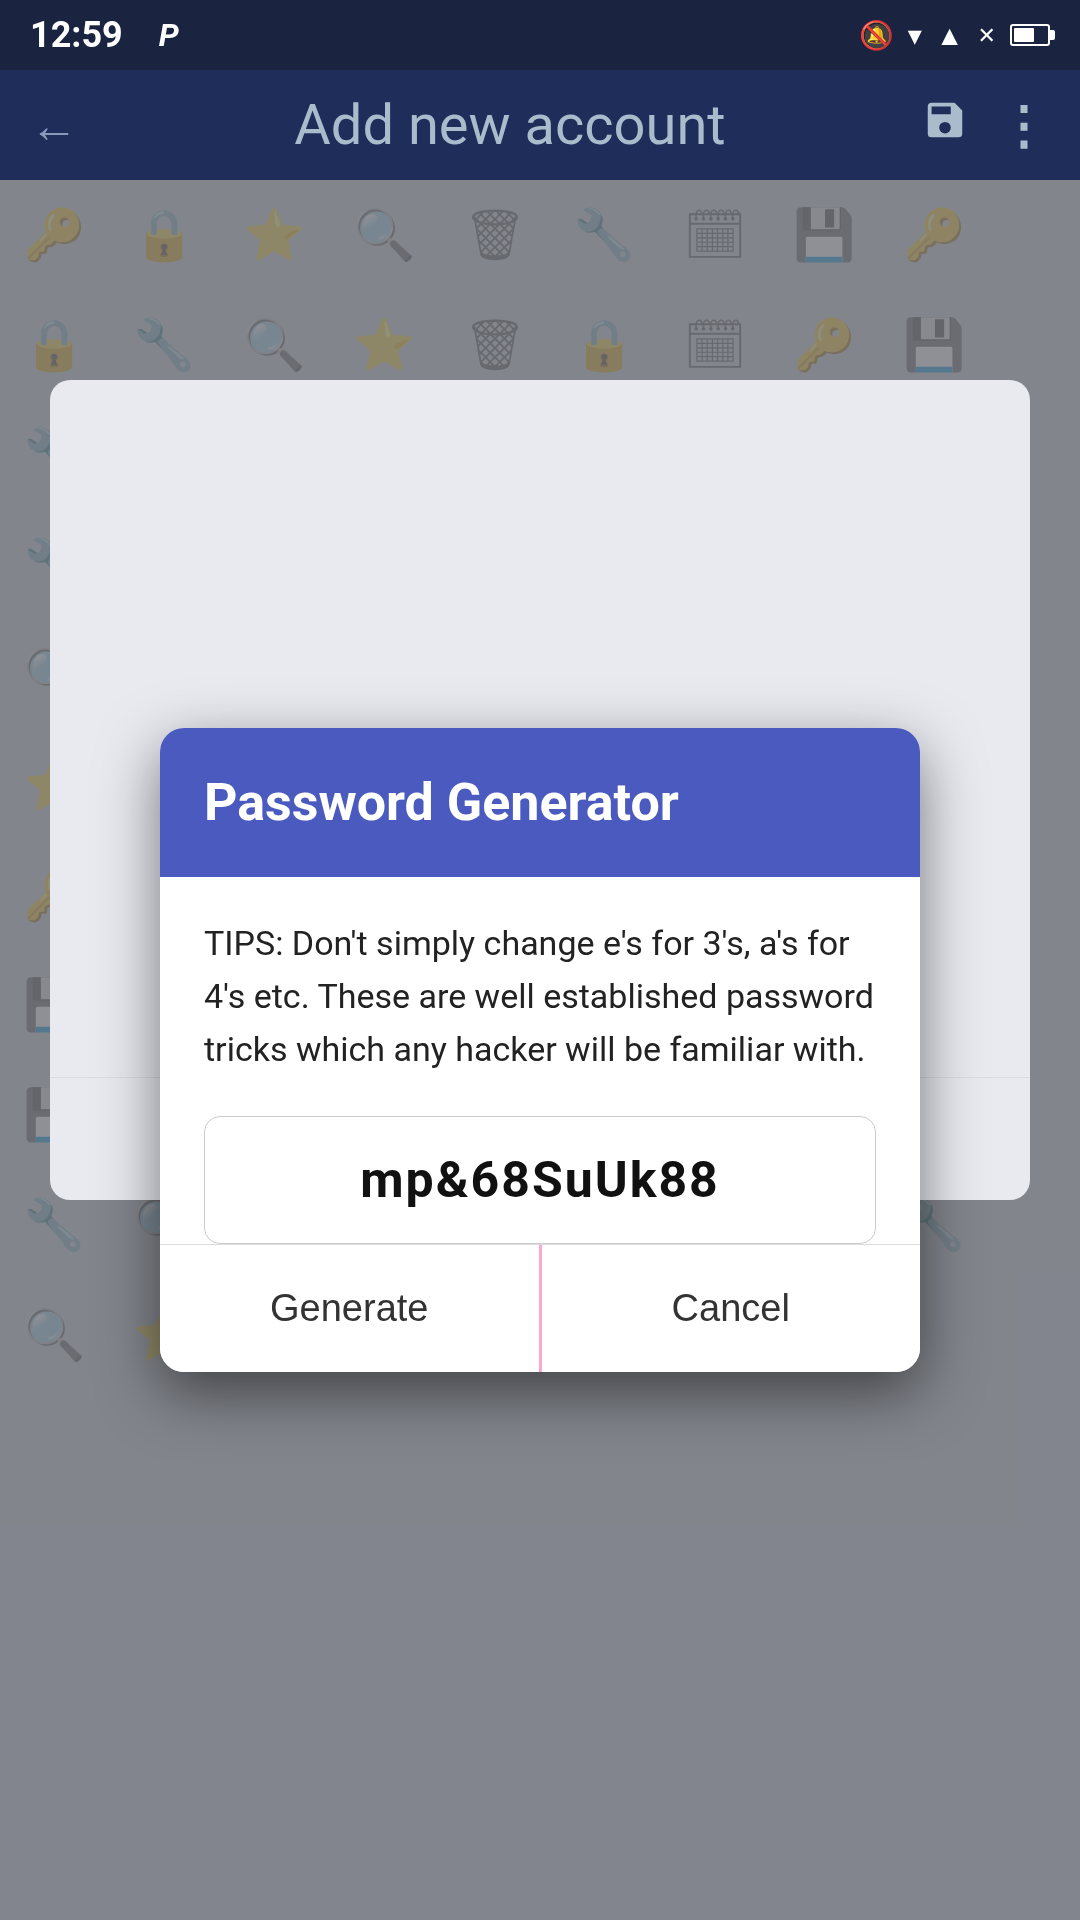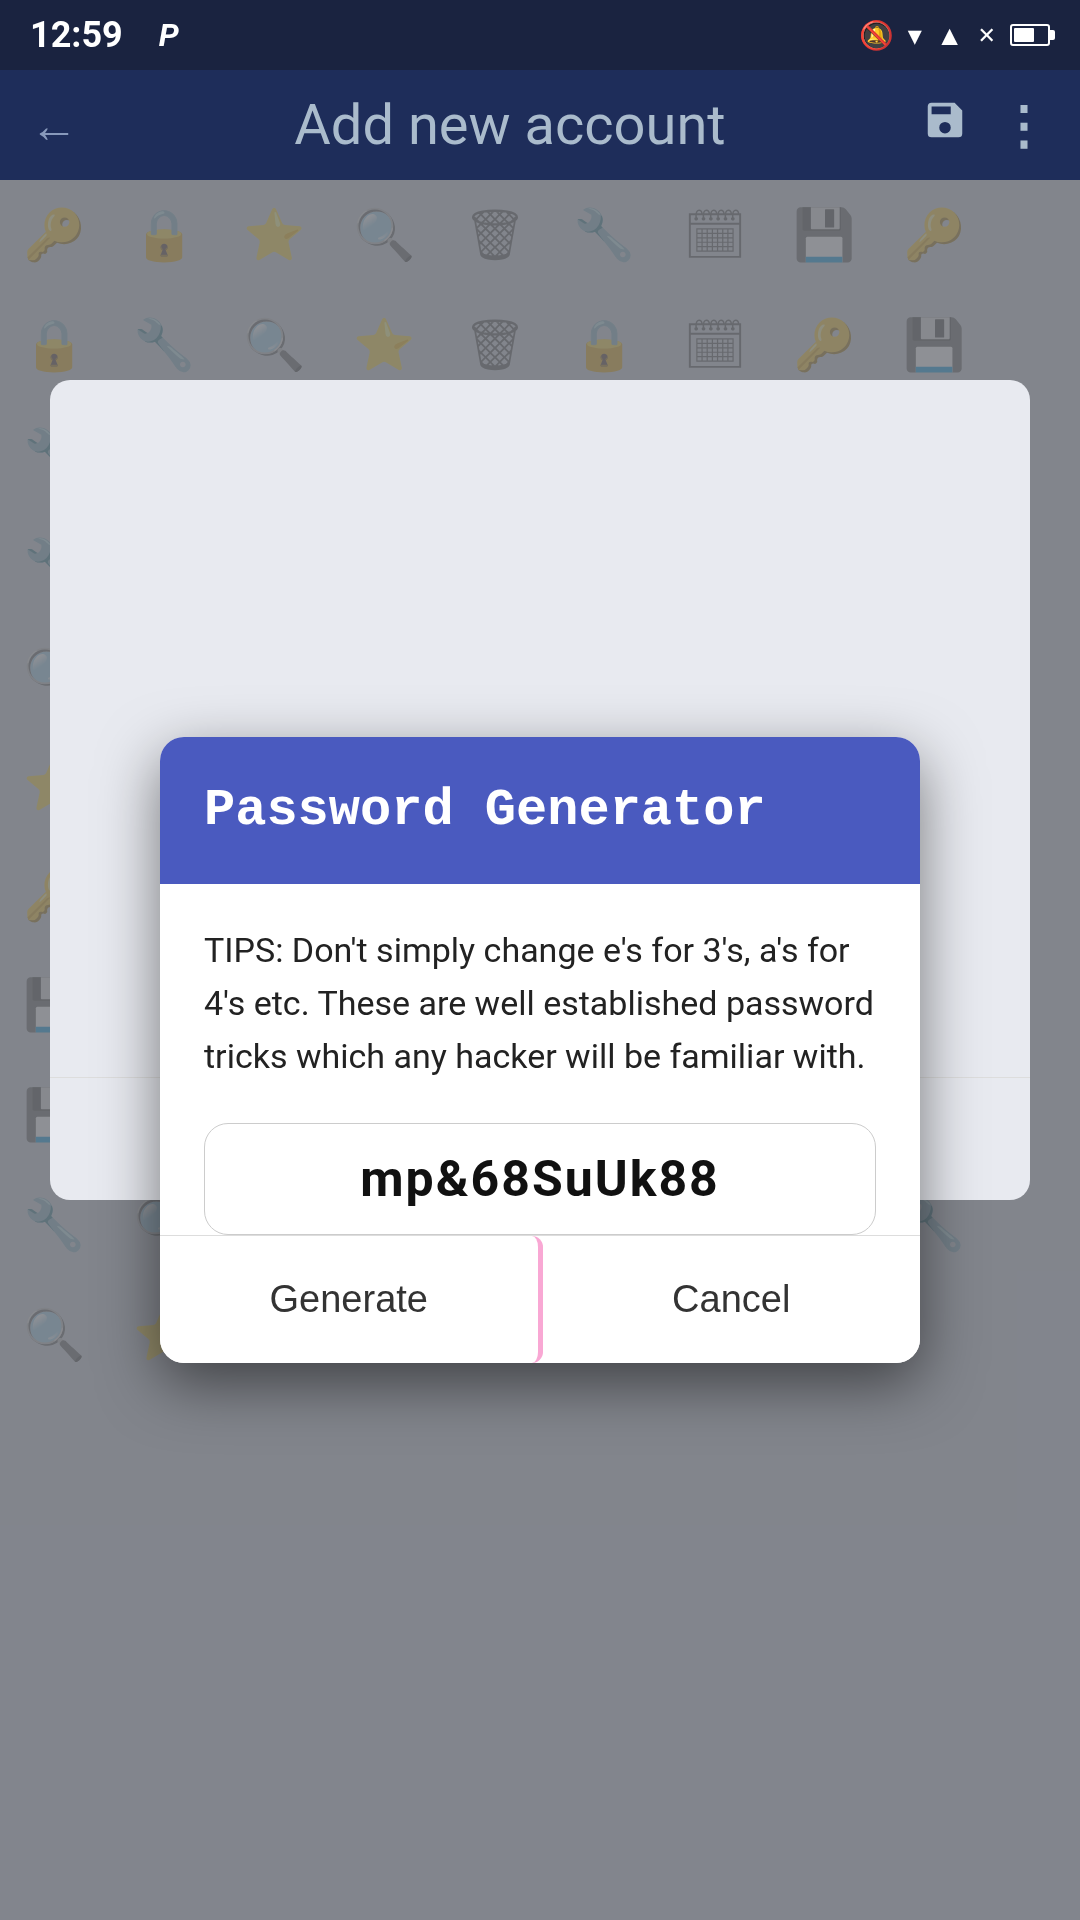--- a/index.html
+++ b/index.html
@@ -169,21 +169,20 @@
       width: 760px;
       background: white;
       border-radius: 24px;
       overflow: hidden;
       box-shadow: 0 20px 60px rgba(0,0,0,0.5);
     }
 
     .dialog-header {
       background: #4a5abf;
       padding: 44px 44px 44px 44px;
-      font-family: Liberation Mono, monospace;
     }
     .dialog-header-title {
       color: white;
       font-size: 52px;
       font-weight: bold;
     }
 
     .dialog-body {
       background: white;
       padding: 40px 44px 0 44px;
@@ -194,22 +193,22 @@
       line-height: 1.55;
       color: #222;
       margin-bottom: 40px;
     }
     .dialog-tips-label {
       font-weight: normal;
     }
 
     .dialog-password-box {
       border: 1.5px solid #ccc;
-      border-radius: 24px;
-      padding: 26px 40px;
+      border-radius: 16px;
+      padding: 34px 40px;
       text-align: center;
       font-size: 50px;
       font-weight: bold;
       color: #111;
       margin-bottom: 0;
       letter-spacing: 2px;
     }
 
     .dialog-footer {
       display: flex;
@@ -221,22 +220,21 @@
       padding: 42px 20px;
       text-align: center;
       font-size: 38px;
       color: #333;
       cursor: pointer;
       background: white;
       border: none;
       outline: none;
     }
     .dialog-btn:not(:last-child) {
-      border-right: 5px solid #f9a8d4;
-      border-radius: 11px;
+      border-right: 3px solid #f9a8d4;
     }
 
     
     .battery-icon {
       display: inline-block;
       width: 40px;
       height: 22px;
       border: 2.5px solid white;
       border-radius: 3px;
       position: relative;

